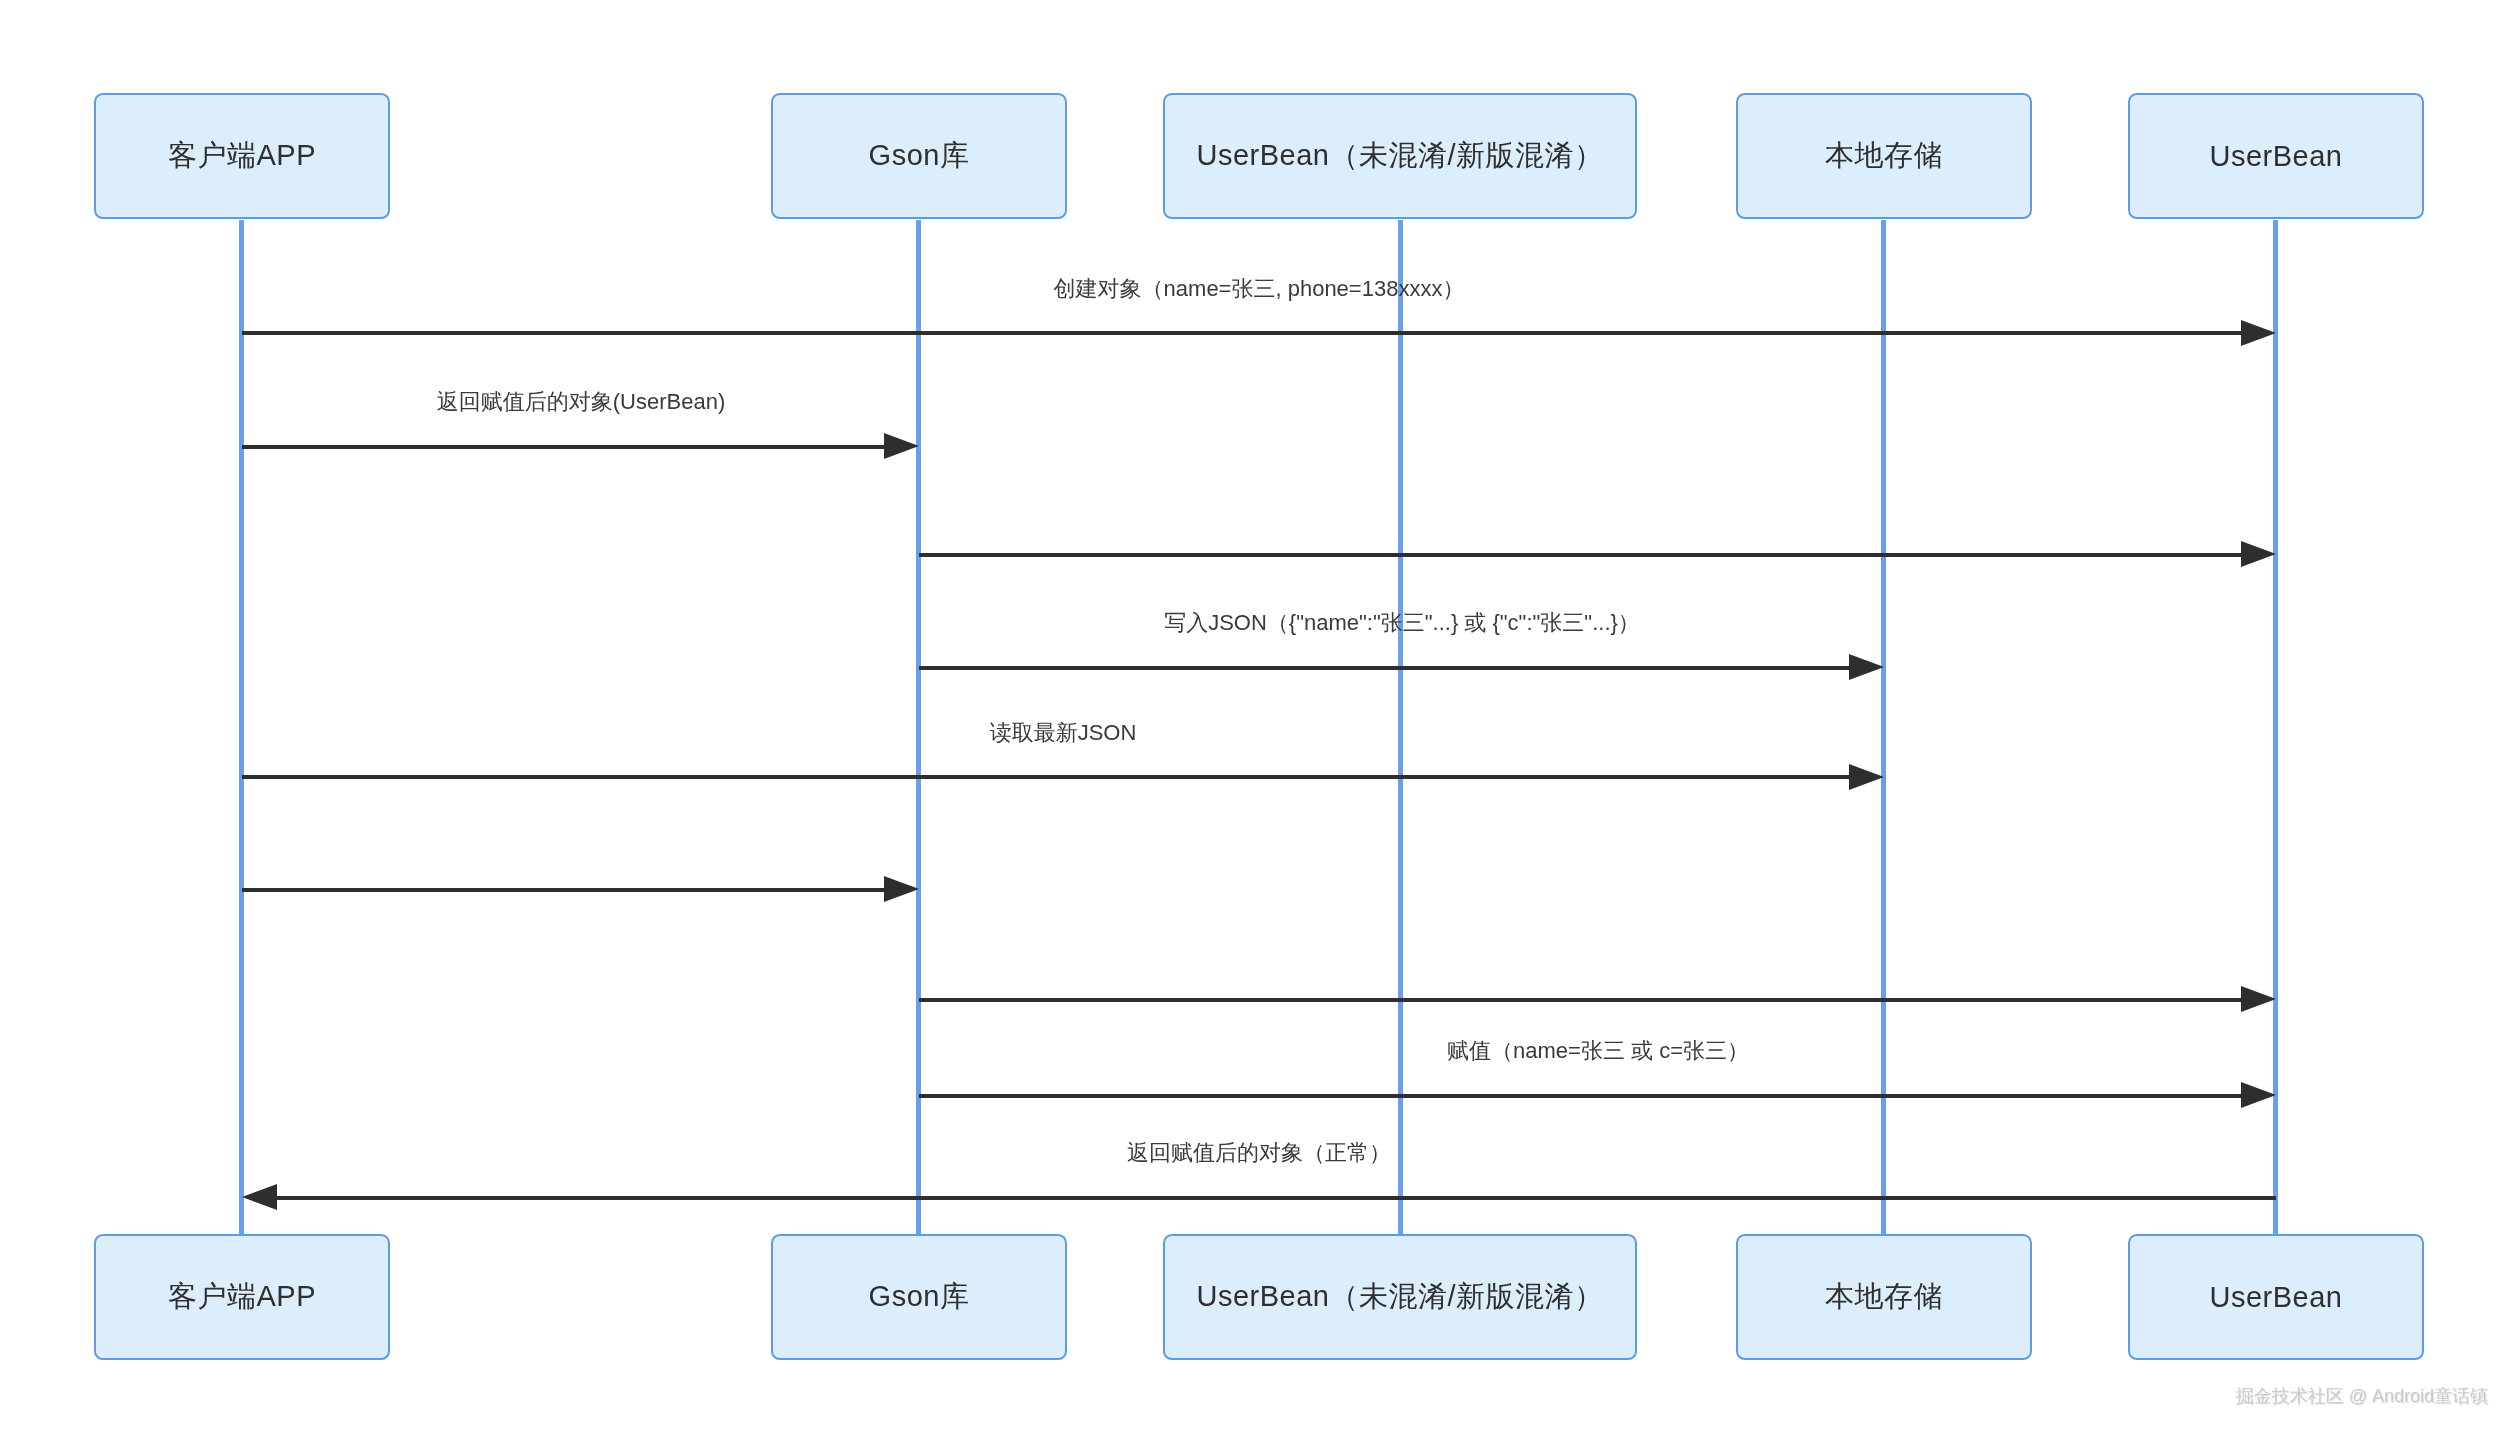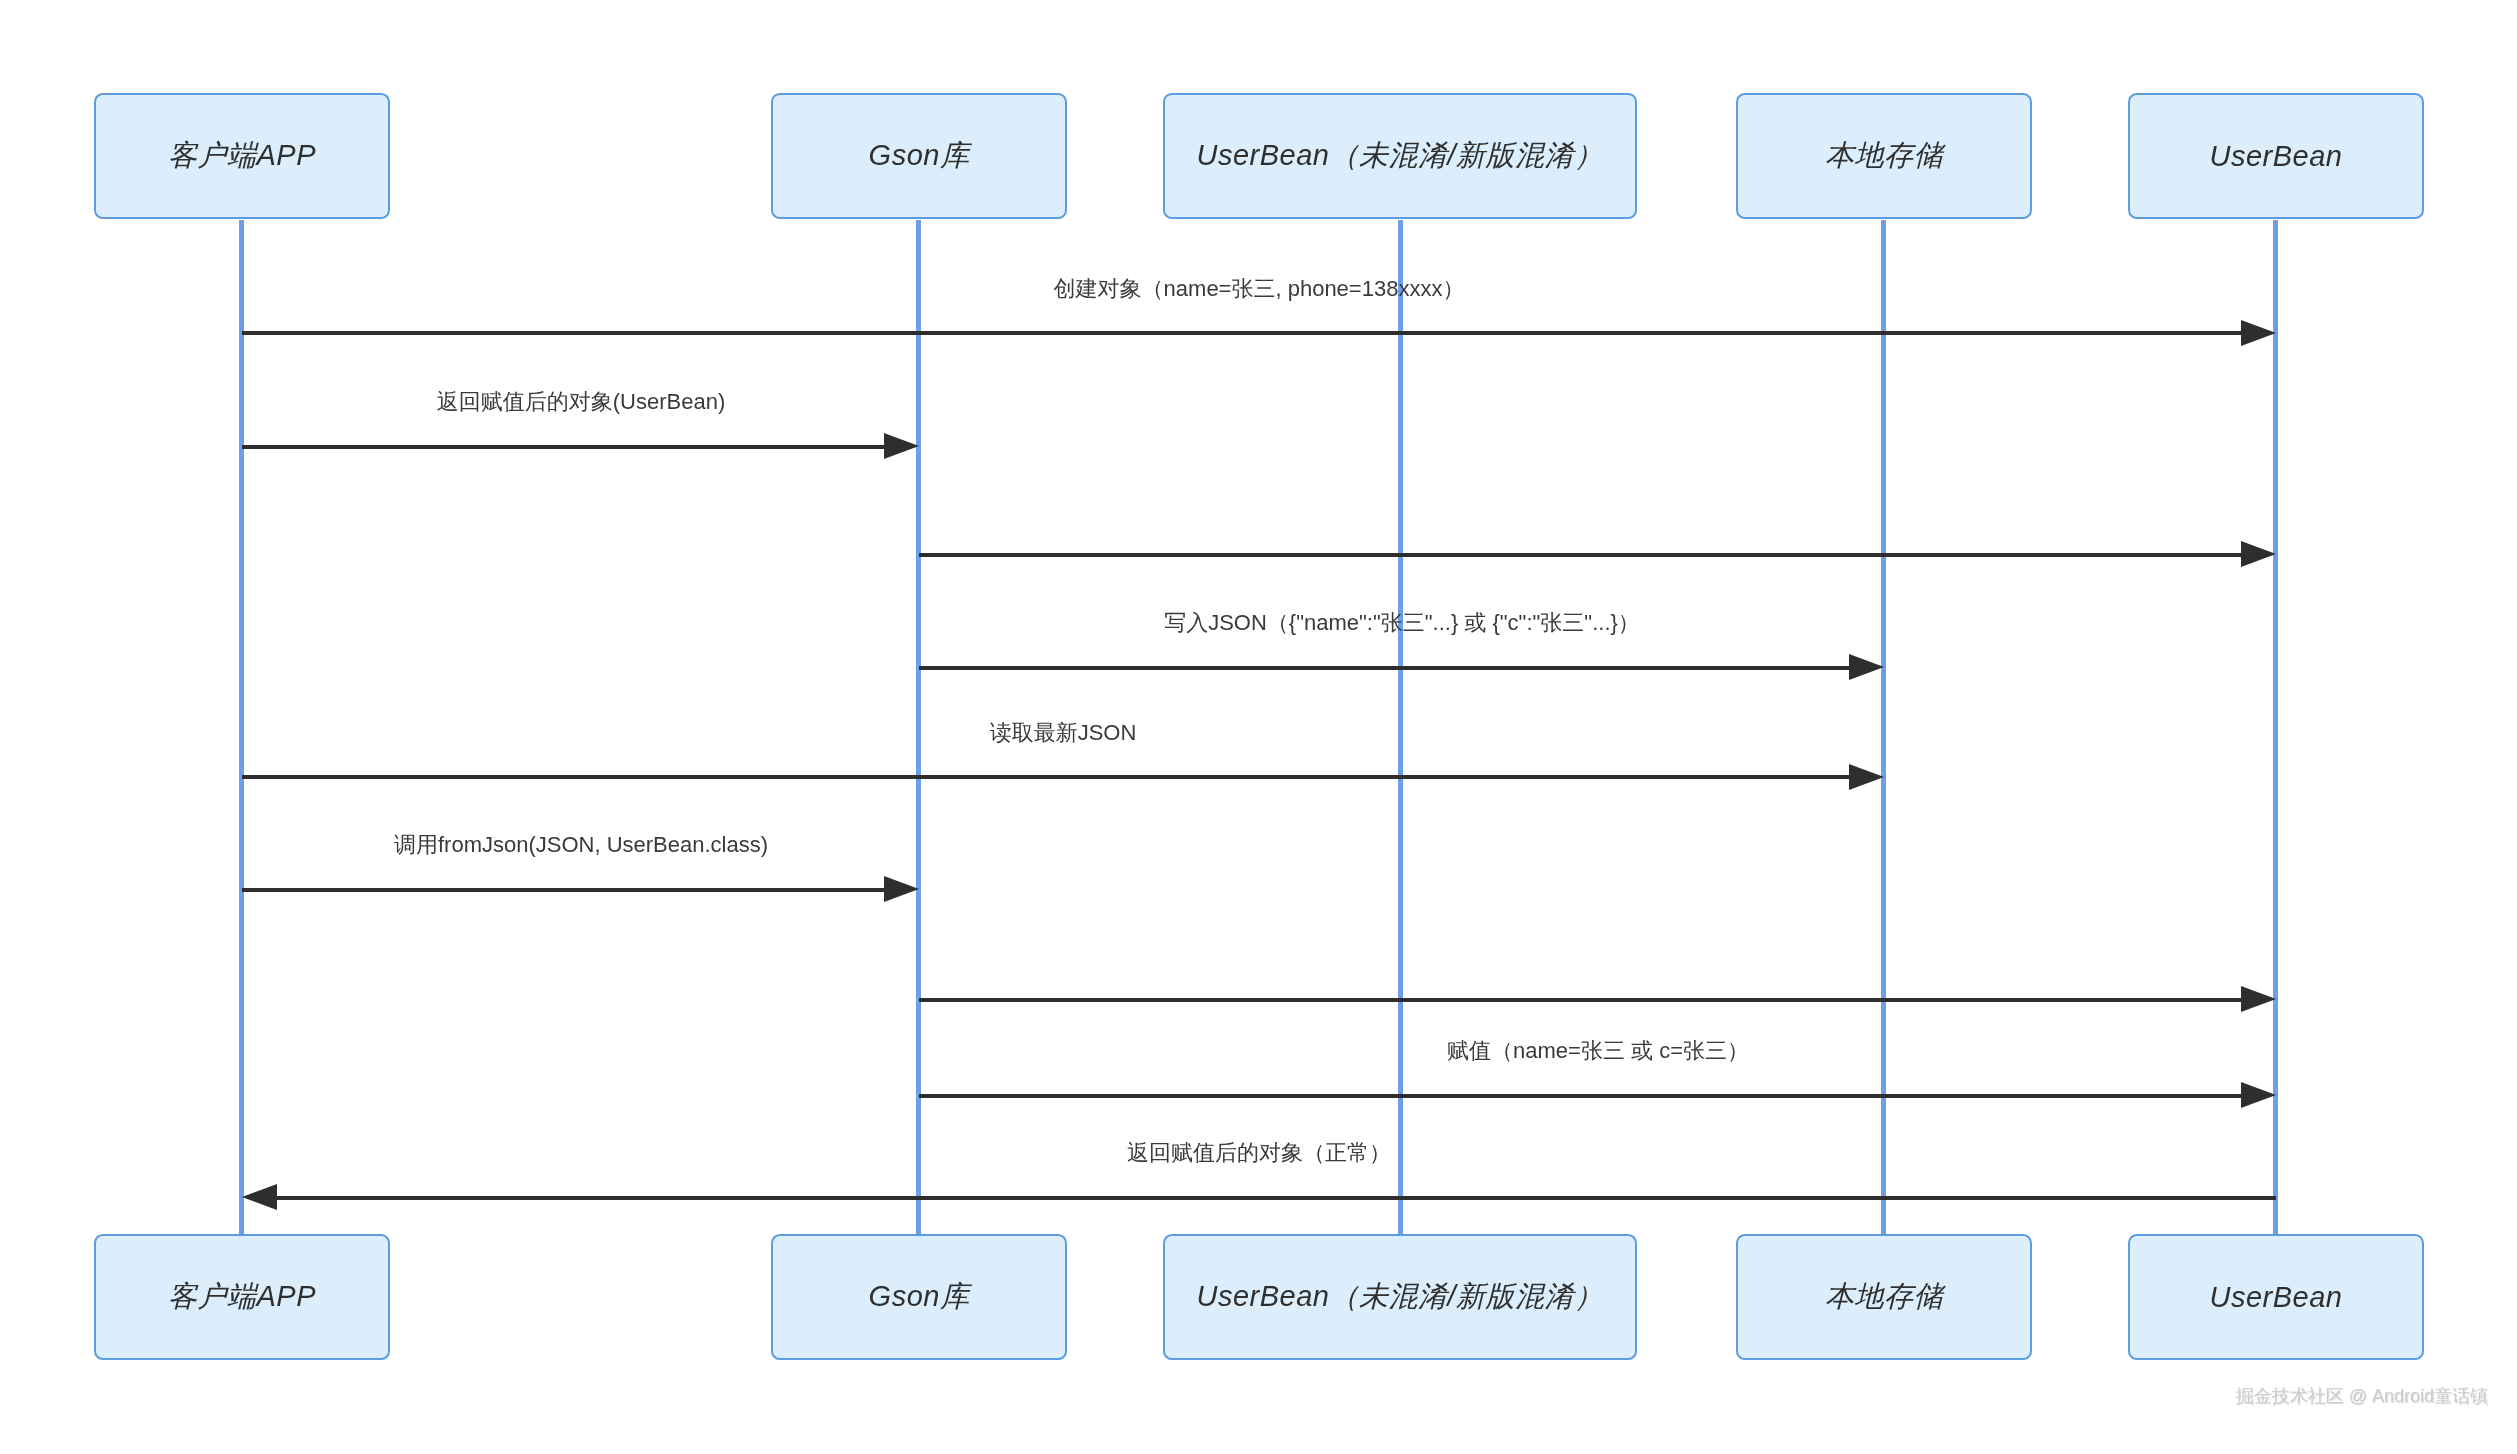--- a/index.html
+++ b/index.html
@@ -7,21 +7,21 @@
     --lifeline:#6d9eeb; --arrow:#2e2e2e; --text:#3a3a3a; --watermark:#cbcbcb;
   }
   html,body{margin:0;padding:0;background:var(--bg);}
   body{font-family:"Liberation Sans","DejaVu Sans",sans-serif;}
   #stage{position:relative;width:2517px;height:1455px;background:var(--bg);overflow:hidden;}
   .lifeline{position:absolute;width:4.9px;background:var(--lifeline);z-index:1;}
   .actor-box{
     position:absolute;height:126px;box-sizing:border-box;z-index:3;
     background:var(--box-fill);border:2.9px solid var(--box-border);border-radius:8.8px;
     display:flex;align-items:center;justify-content:center;
-    font-size:29px;color:#2f2f2f;letter-spacing:0.5px;white-space:nowrap;font-style:italic;
+    font-size:29px;color:#2f2f2f;letter-spacing:0.5px;white-space:nowrap;
   }
   .msg-line{position:absolute;height:3.9px;background:var(--arrow);z-index:2;}
   .msg-head{position:absolute;width:0;height:0;z-index:2;}
   .msg-head.right{border-top:13.7px solid transparent;border-bottom:13.7px solid transparent;border-left:35px solid var(--arrow);}
   .msg-head.left{border-top:13.7px solid transparent;border-bottom:13.7px solid transparent;border-right:35px solid var(--arrow);}
   .msg-label{
     position:absolute;transform:translateX(-50%);z-index:2;
     font-size:22px;line-height:39px;color:var(--text);white-space:nowrap;
   }
   .watermark{
@@ -79,21 +79,20 @@
     <div class="msg-line" style="left: 919px; top: 553px; width: 1349px;"></div>
     <div class="msg-head right" style="top: 541px; left: 2241px;"></div>
     <div class="msg-line" style="left: 919px; top: 666px; width: 957px;"></div>
     <div class="msg-head right" style="top: 654px; left: 1849px;"></div>
     <div class="msg-label" style="left: 1402px; top: 603px;">写入JSON（{"name":"张三"...} 或 {"c":"张三"...}）</div>
     <div class="msg-line" style="left: 242px; top: 775px; width: 1634px;"></div>
     <div class="msg-head right" style="top: 764px; left: 1849px;"></div>
     <div class="msg-label" style="left: 1063px; top: 713px;">读取最新JSON</div>
     <div class="msg-line" style="left: 242px; top: 888px; width: 669px;"></div>
     <div class="msg-head right" style="top: 876px; left: 884px;"></div>
-    <div class="msg-label" style="left: 581px; top: 825px;">调用fromJson(JSON, UserBean.class)</div>
     <div class="msg-line" style="left: 919px; top: 998px; width: 1349px;"></div>
     <div class="msg-head right" style="top: 986px; left: 2241px;"></div>
     <div class="msg-line" style="left: 919px; top: 1094px; width: 1349px;"></div>
     <div class="msg-head right" style="top: 1082px; left: 2241px;"></div>
     <div class="msg-label" style="left: 1598px; top: 1031px;">赋值（name=张三 或 c=张三）</div>
     <div class="msg-line" style="left: 250px; top: 1196px; width: 2026px;"></div>
     <div class="msg-head left" style="top: 1184px; left: 242px;"></div>
     <div class="msg-label" style="left: 1259px; top: 1133px;">返回赋值后的对象（正常）</div>
   </div>
 

